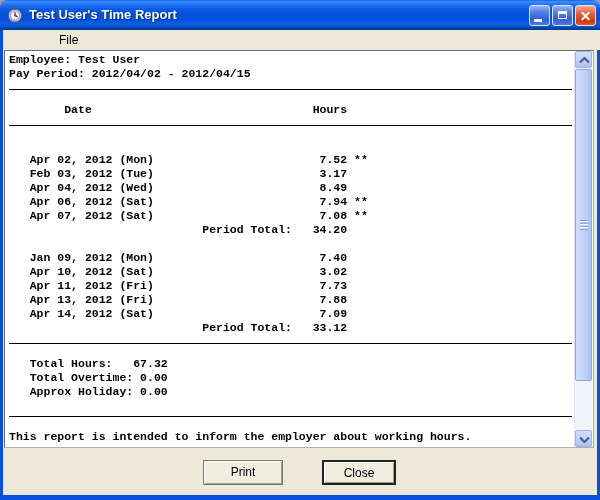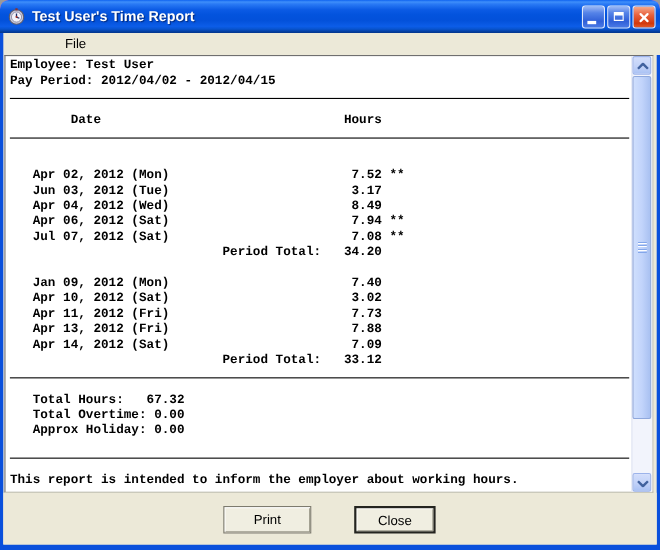--- a/index.html
+++ b/index.html
@@ -90,24 +90,24 @@
 
   <div class="textarea">
     <div class="report">
         <div class="report-line">Employee: Test User</div>
         <div class="report-line">Pay Period: 2012/04/02 - 2012/04/15</div>
         <div class="report-hr"></div>
         <div class="report-line">        Date                                Hours</div>
         <div class="report-hr"></div>
         <div class="report-line"></div>
         <div class="report-line">   Apr 02, 2012 (Mon)                        7.52 **</div>
-        <div class="report-line">   Jun 03, 2012 (Tue)                        3.17</div>
+        <div class="report-line">   Feb 03, 2012 (Tue)                        3.17</div>
         <div class="report-line">   Apr 04, 2012 (Wed)                        8.49</div>
         <div class="report-line">   Apr 06, 2012 (Sat)                        7.94 **</div>
-        <div class="report-line">   Jul 07, 2012 (Sat)                        7.08 **</div>
+        <div class="report-line">   Apr 07, 2012 (Sat)                        7.08 **</div>
         <div class="report-line">                            Period Total:   34.20</div>
         <div class="report-line"></div>
         <div class="report-line">   Jan 09, 2012 (Mon)                        7.40</div>
         <div class="report-line">   Apr 10, 2012 (Sat)                        3.02</div>
         <div class="report-line">   Apr 11, 2012 (Fri)                        7.73</div>
         <div class="report-line">   Apr 13, 2012 (Fri)                        7.88</div>
         <div class="report-line">   Apr 14, 2012 (Sat)                        7.09</div>
         <div class="report-line">                            Period Total:   33.12</div>
         <div class="report-hr"></div>
         <div class="report-line">   Total Hours:   67.32</div>

